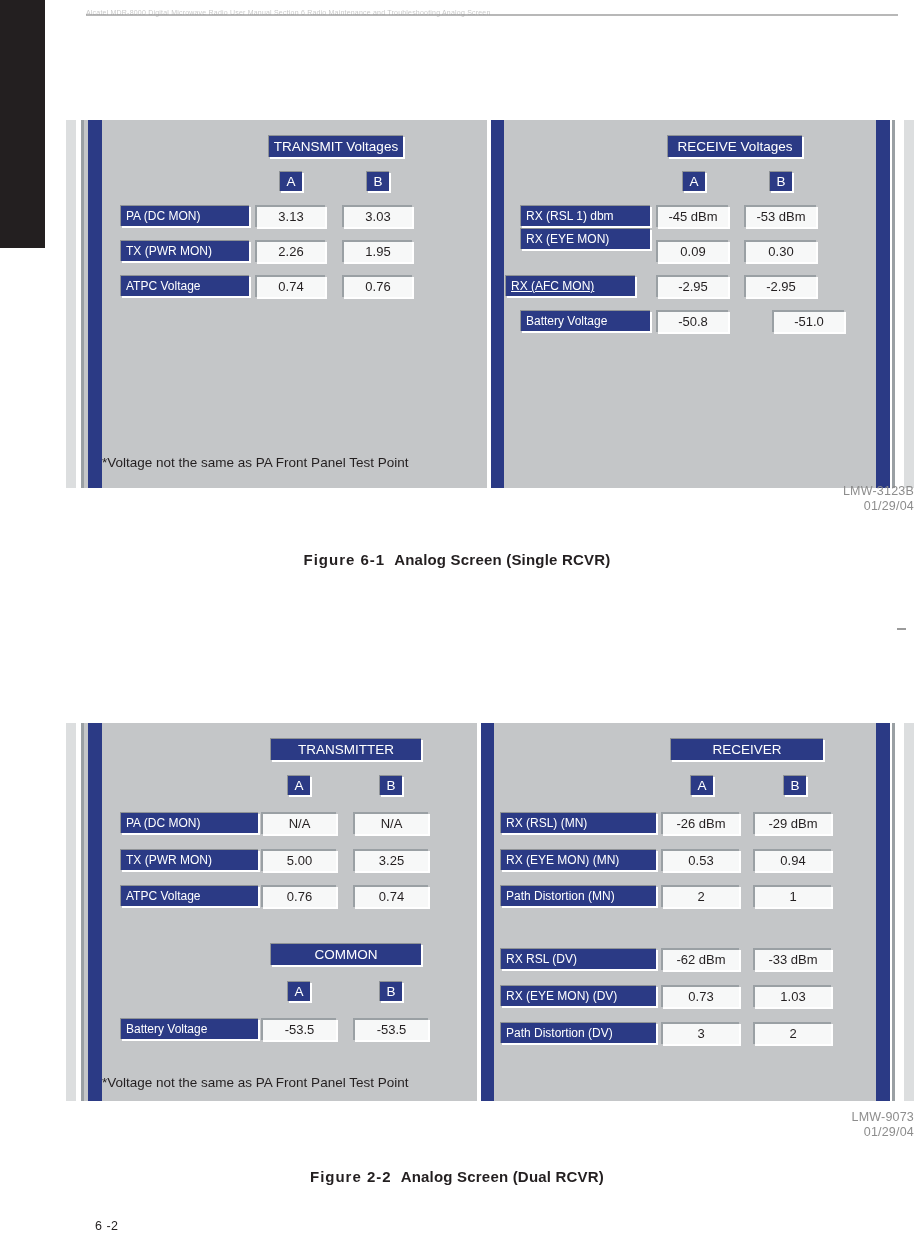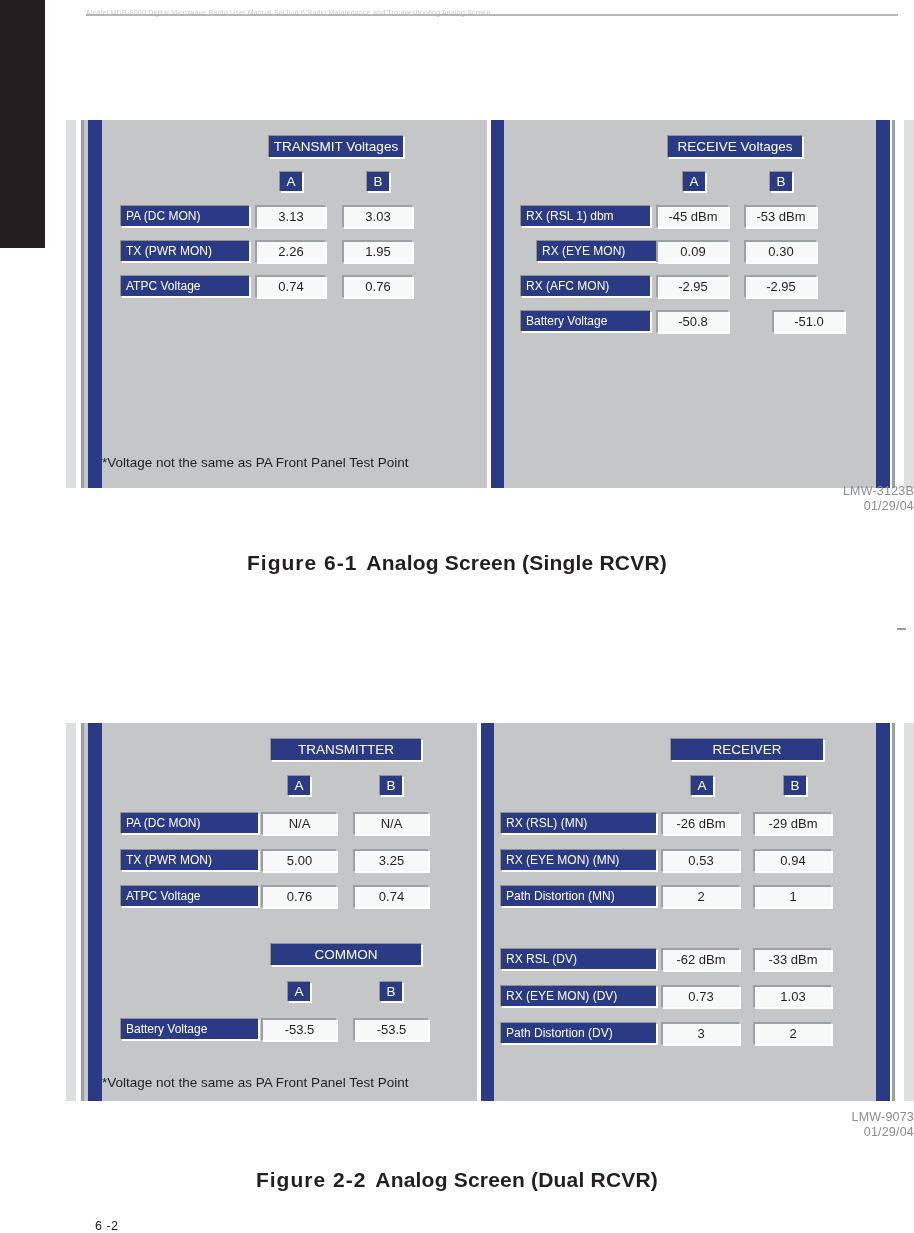--- a/index.html
+++ b/index.html
@@ -47,21 +47,21 @@
     right: 8px; top: 628px;
     width: 9px; height: 2px;
     background: #9b9b9b;
   }
 
   .fig-caption {
     position: absolute;
     left: 0; width: 914px;
     text-align: center;
     font-weight: bold;
-    font-size: 21px;
+    font-size: 15px;
     letter-spacing: .2px;
     color: #231f20;
   }
   .fig-caption .num { letter-spacing: 1px; }
   .fig-caption .gap { display: inline-block; width: 9px; }
 
   .fig-id {
     position: absolute;
     right: 0;
     width: 914px;
@@ -229,25 +229,25 @@
 
   <div class="title-chip" style="left:601px; top:15px; width:134px;">RECEIVE Voltages</div>
 
   <div class="col-chip" style="left:616px; top:51px;">A</div>
   <div class="col-chip" style="left:703px; top:51px;">B</div>
 
   <div class="row-label" style="left:454px; top:85px; width:124px;">RX (RSL 1) dbm</div>
   <div class="value-box" style="left:590px; top:85px; width:70px;">-45 dBm</div>
   <div class="value-box" style="left:678px; top:85px; width:70px;">-53 dBm</div>
 
-  <div class="row-label" style="left:454px; top:120px; width:124px;margin-left:16px;">RX (EYE MON)</div>
+  <div class="row-label" style="left:454px; top:108px; width:124px;">RX (EYE MON)</div>
   <div class="value-box" style="left:590px; top:120px; width:70px;">0.09</div>
   <div class="value-box" style="left:678px; top:120px; width:70px;">0.30</div>
 
-  <div class="row-label" style="left:454px; top:155px; width:124px;">RX (AFC MON)</div>
+  <div class="row-label" style="left:439px; top:155px; width:124px;text-decoration:underline;">RX (AFC MON)</div>
   <div class="value-box" style="left:590px; top:155px; width:70px;">-2.95</div>
   <div class="value-box" style="left:678px; top:155px; width:70px;">-2.95</div>
 
   <div class="row-label" style="left:454px; top:190px; width:124px;">Battery Voltage</div>
   <div class="value-box" style="left:590px; top:190px; width:70px;">-50.8</div>
   <div class="value-box" style="left:678px; top:190px; width:70px;margin-left:28px;">-51.0</div>
 </div>
 
 <div class="fig-id" style="top:484px;">
   <span>LMW-3123B</span><br>

